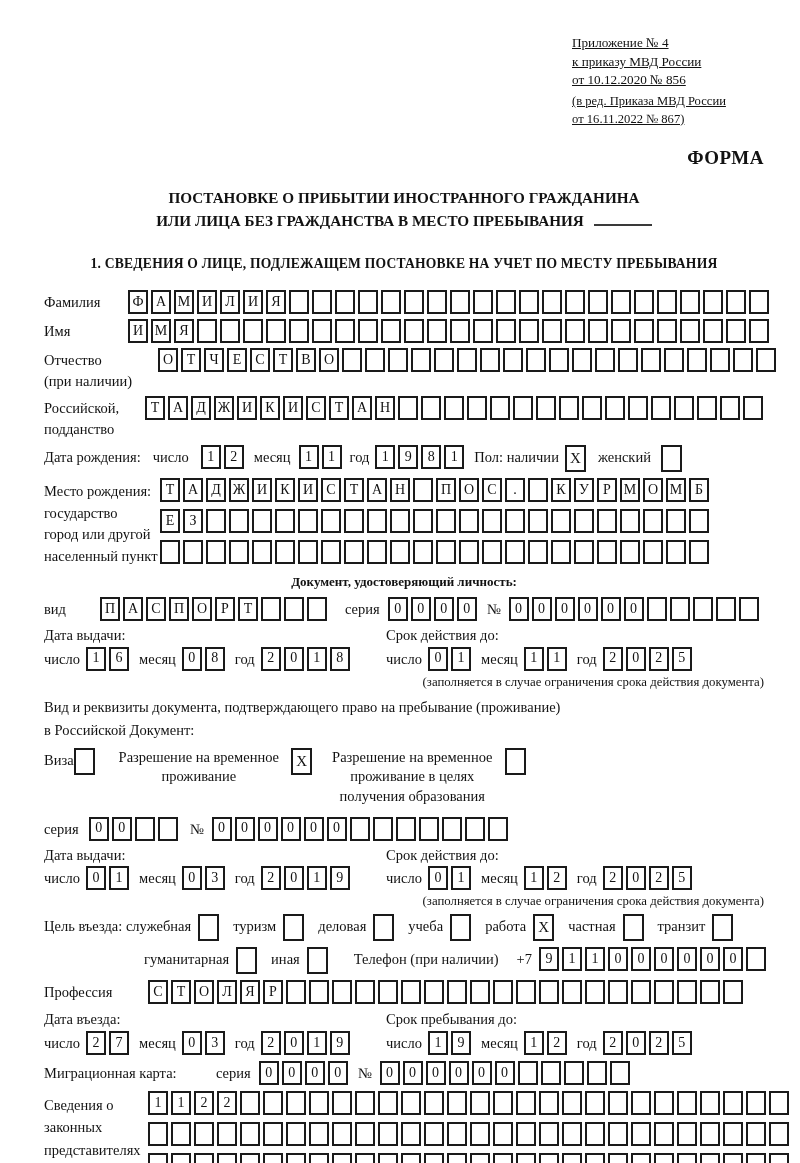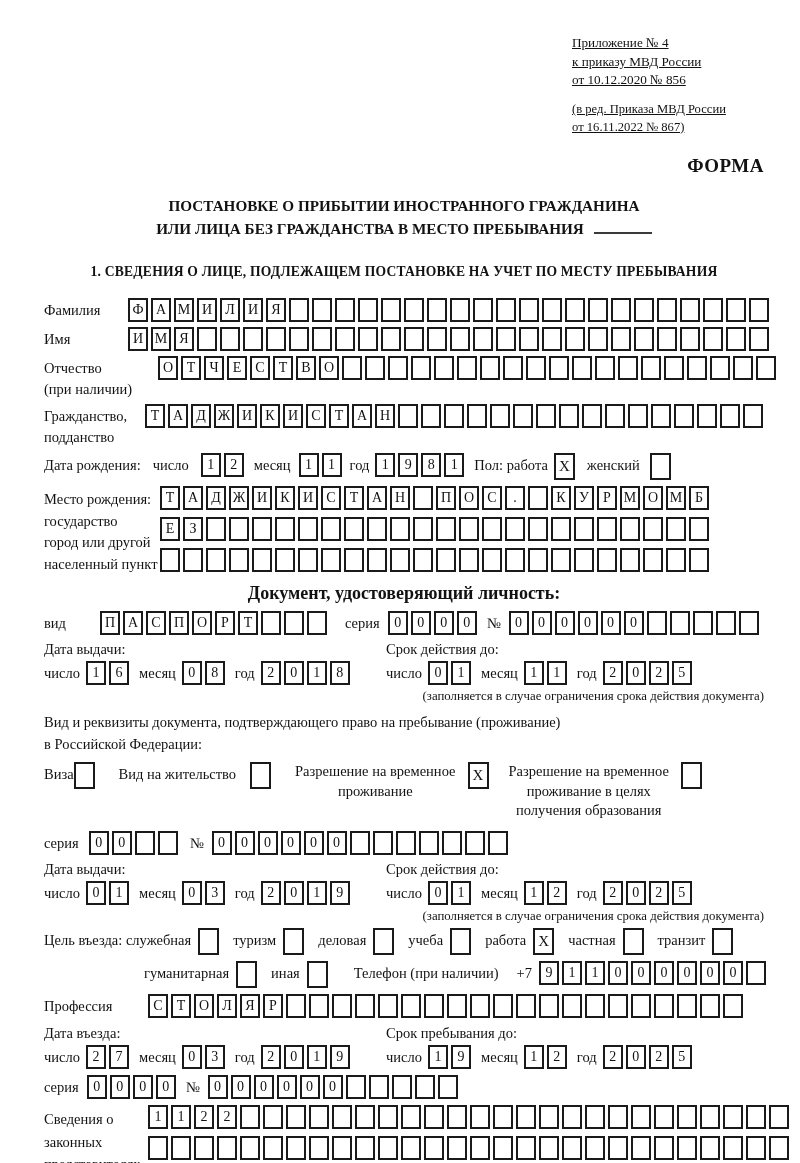--- a/index.html
+++ b/index.html
@@ -5,21 +5,21 @@
   * { margin:0; padding:0; box-sizing:border-box; }
   html,body { background:#ffffff; }
   body {
     width:800px; height:1163px; overflow:hidden;
     font-family:"Liberation Serif", serif;
     color:#121212; font-size:14.5px; line-height:1.3;
     padding:34px 36px 20px 44px;
   }
   
   .appendix { margin-left:auto; width:192px; font-size:13.2px; line-height:1.42;text-decoration:underline; }
-  .appendix .amend { font-size:12.6px; margin-top:11px; line-height:1.4; }
+  .appendix .amend { font-size:12.6px; margin-top:3px; line-height:1.4; }
   .forma { text-align:right; font-weight:bold; font-size:19px; letter-spacing:.5px; margin-top:18px; }
   
   .title { text-align:center; font-weight:bold; font-size:15.2px; margin-top:16px; line-height:1.5; }
   .blank-line { display:inline-block; width:58px; border-bottom:2.5px solid #3a3a3a; height:14px; margin-left:10px; }
   .section-heading { text-align:center; font-weight:bold; font-size:13.6px; margin-top:22px; margin-bottom:18px; letter-spacing:.2px; }
   
   .frow { display:flex; align-items:flex-start; margin-bottom:5px; }
   .flabel { flex:0 0 auto; padding-top:3px; }
   .lab2 { margin-top:2px; }
   .cells { display:inline-flex; gap:3px; flex-wrap:nowrap; vertical-align:middle; }
@@ -33,21 +33,21 @@
   .inline-lbl { padding-top:3px; flex:0 0 auto; }
   
   .daterow { display:flex; margin-bottom:4px; }
   .dhalf-l { flex:0 0 47.5%; }
   .dhalf-r { flex:1 1 auto; }
   .dhead { margin-bottom:2px; }
   .dline { display:flex; align-items:flex-start; }
   .dline .inline-lbl { margin-right:6px; }
   .dline .cells { margin-right:10px; }
   .note { font-size:12.8px; text-align:right; margin-top:3px; }
-  .center-bold { text-align:center; font-weight:bold; margin:6px 0 6px 0; font-size:18px; }
+  .center-bold { text-align:center; font-weight:bold; margin:6px 0 6px 0; font-size:13px; }
   .para { margin:8px 0 4px 0; }
   
   .permit-row { display:flex; align-items:flex-start; margin:8px 0 10px 0; }
   .permit-item { display:flex; align-items:flex-start; }
   .permit-lbl { text-align:center; line-height:1.35; }
   .purpose-row { display:flex; align-items:flex-start; margin-bottom:6px; }
   .purpose-row .inline-lbl { margin-right:7px; }
   .purpose-row .checkbox { margin-right:14px; }
   .mt6 { margin-top:6px; } 
 </style>
@@ -172,21 +172,21 @@
       <span class="cell"></span>
       <span class="cell"></span>
       <span class="cell"></span>
       <span class="cell"></span>
       <span class="cell"></span>
     </span>
 </div>
 
 <div class="frow">
   <span class="flabel" style="width:101px">
-    <span>Гражданство,</span>
+    <span>Российской,</span>
     <div class="lab2">подданство</div>
   </span>
   <span class="cells">
       <span class="cell">Т</span>
       <span class="cell">А</span>
       <span class="cell">Д</span>
       <span class="cell">Ж</span>
       <span class="cell">И</span>
       <span class="cell">К</span>
       <span class="cell">И</span>
@@ -225,21 +225,21 @@
       <span class="cell">1</span>
       <span class="cell">1</span>
     </span>
   <span class="inline-lbl" style="margin-right:6px">год</span>
   <span class="cells" style="margin-right:10px">
       <span class="cell">1</span>
       <span class="cell">9</span>
       <span class="cell">8</span>
       <span class="cell">1</span>
     </span>
-  <span class="inline-lbl" style="margin-right:6px">Пол: работа</span>
+  <span class="inline-lbl" style="margin-right:6px">Пол: наличии</span>
   <span class="checkbox">X</span>
   <span class="inline-lbl" style="margin:0 10px 0 12px">женский</span>
   <span class="checkbox"></span>
 </div>
 
 <div class="frow mt6">
   <span class="flabel" style="width:116px; line-height:1.5">
     <div>Место рождения:</div>
     <div>государство</div>
     <div>город или другой</div>
@@ -408,29 +408,25 @@
           <span class="cell">0</span>
           <span class="cell">2</span>
           <span class="cell">5</span>
         </span>
     </div>
     <div class="note">(заполняется в случае ограничения срока действия документа)</div>
   </div>
 </div>
 
 <div class="para">Вид и реквизиты документа, подтверждающего право на пребывание (проживание)</div>
-<div>в Российской Федерации:</div>
+<div>в Российской Документ:</div>
 
 <div class="permit-row">
   <span class="permit-item" style="margin-right:24px">
     <span class="inline-lbl" style="margin-right:0">Виза</span>
-    <span class="checkbox"></span>
-  </span>
-  <span class="permit-item" style="margin-right:24px">
-    <span class="inline-lbl" style="margin-right:14px">Вид на жительство</span>
     <span class="checkbox"></span>
   </span>
   <span class="permit-item" style="margin-right:20px">
     <span class="permit-lbl" style="margin-right:12px">
       <div>Разрешение на временное</div>
       <div>проживание</div>
     </span>
     <span class="checkbox">X</span>
   </span>
   <span class="permit-item">
@@ -628,20 +624,21 @@
           <span class="cell">2</span>
           <span class="cell">0</span>
           <span class="cell">2</span>
           <span class="cell">5</span>
         </span>
     </div>
   </div>
 </div>
 
 <div class="frow mt6">
+  <span class="inline-lbl" style="width:172px">Миграционная карта:</span>
   <span class="inline-lbl" style="margin-right:8px">серия</span>
   <span class="cells" style="margin-right:10px">
       <span class="cell">0</span>
       <span class="cell">0</span>
       <span class="cell">0</span>
       <span class="cell">0</span>
     </span>
   <span class="inline-lbl" style="margin-right:8px">№</span>
   <span class="cells">
       <span class="cell">0</span>

